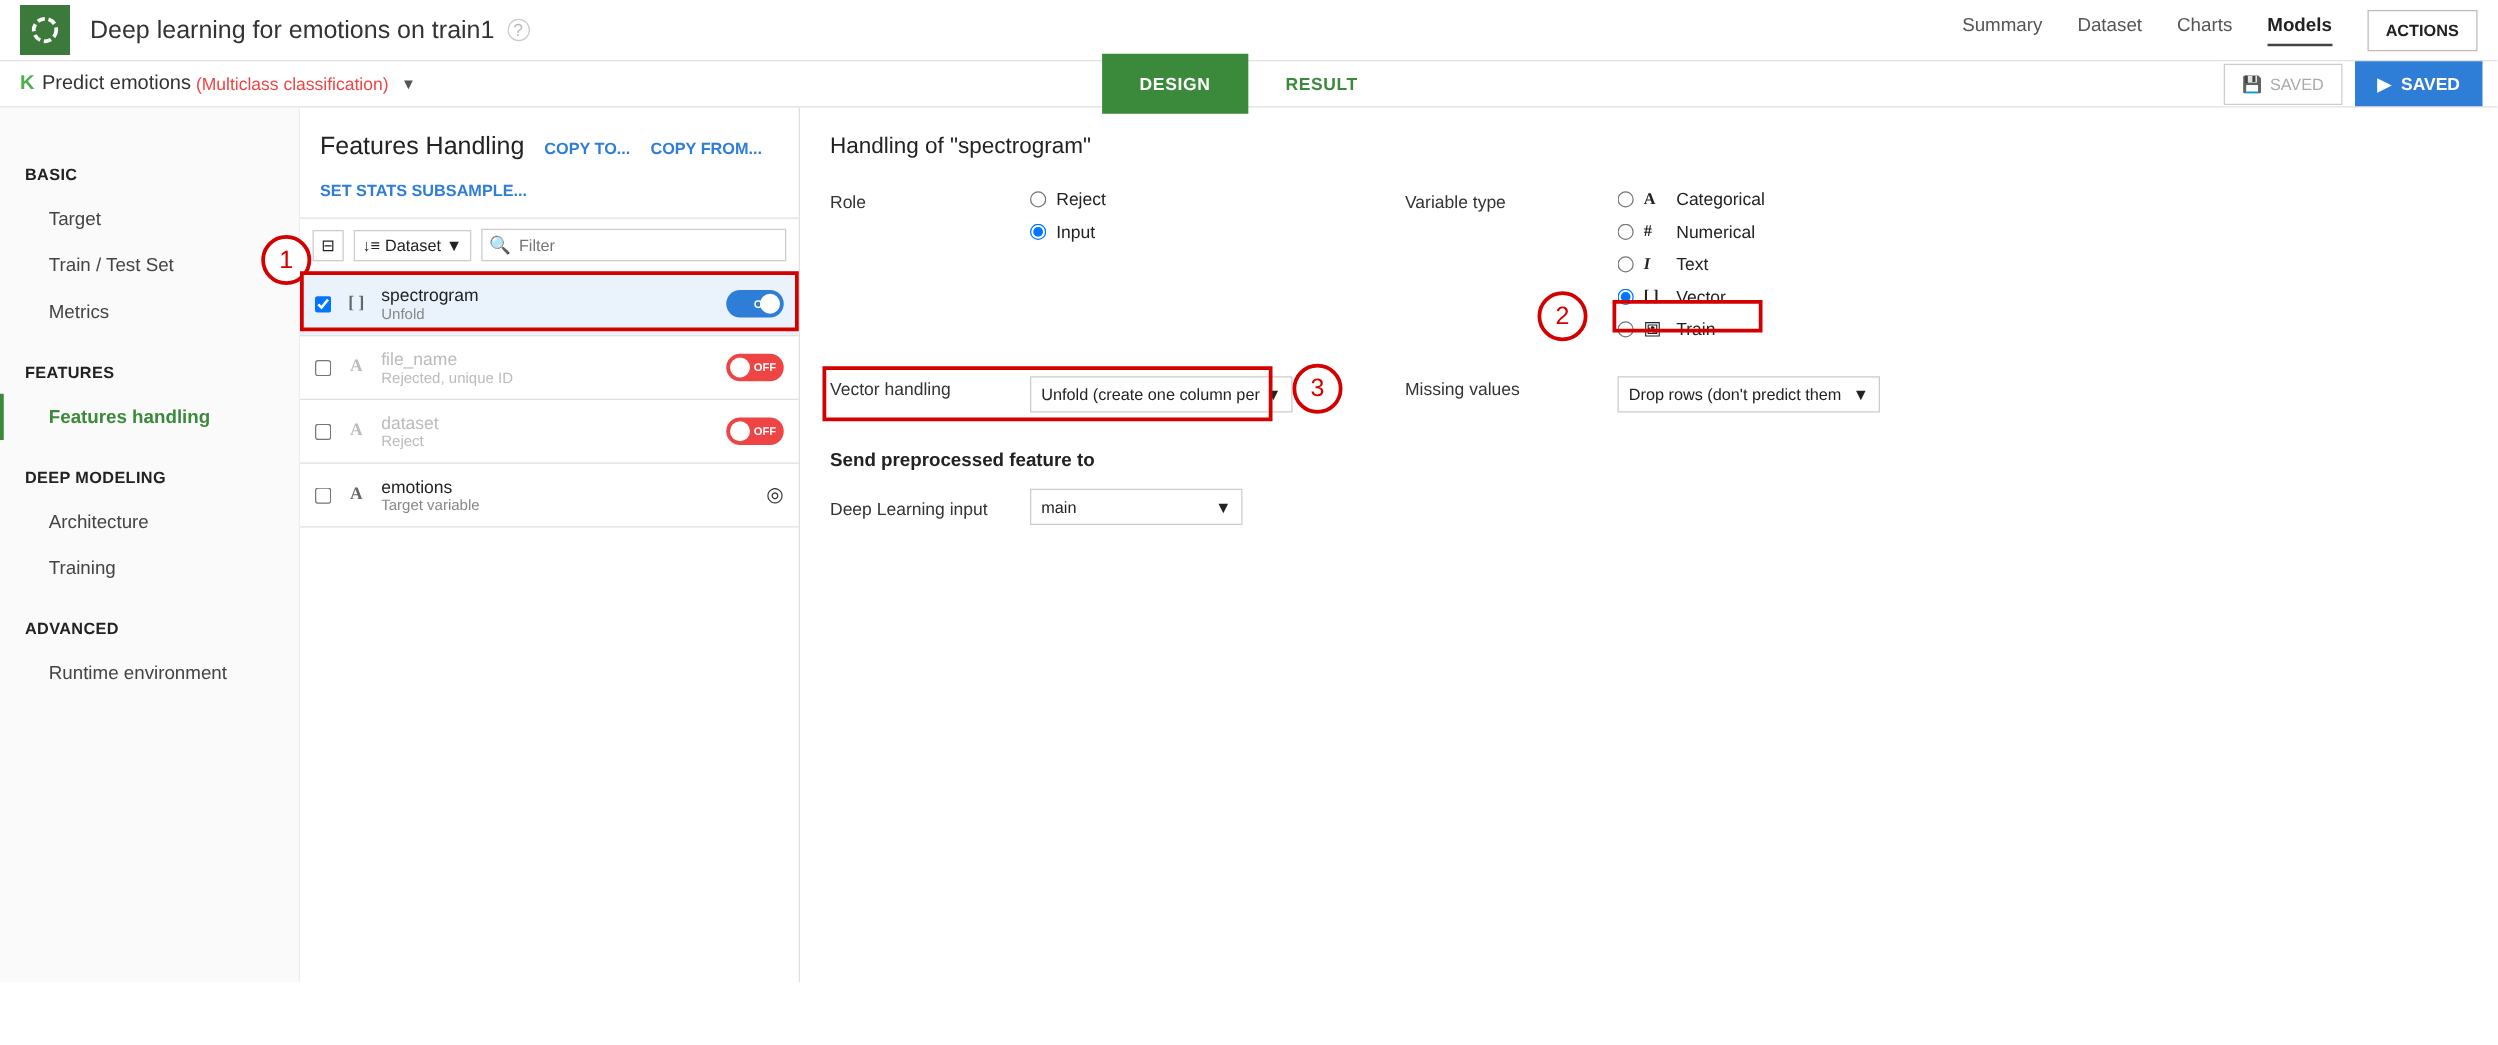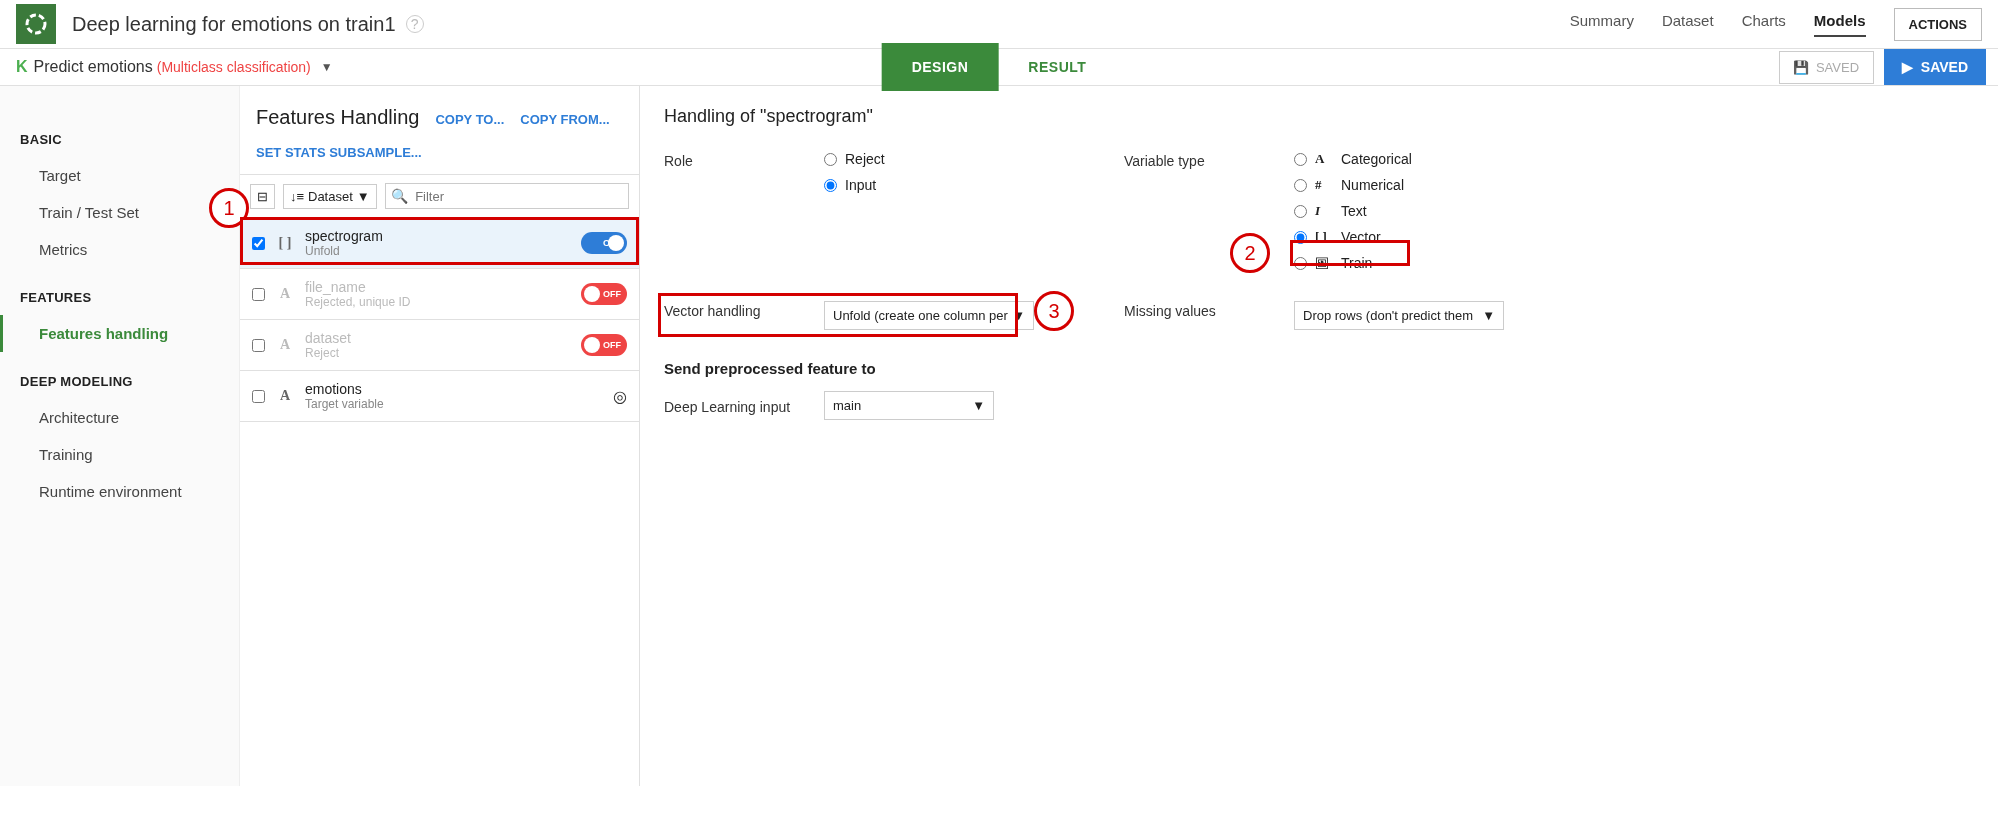--- a/index.html
+++ b/index.html
@@ -151,20 +151,21 @@
     </div>
     <div class="sidebar-item">Metrics</div>
 
     <div class="sidebar-section">FEATURES</div>
     <div class="sidebar-item active">Features handling</div>
 
     <div class="sidebar-section">DEEP MODELING</div>
     <div class="sidebar-item">Architecture</div>
     <div class="sidebar-item">Training</div>
 
+    <div class="sidebar-section">ADVANCED</div>
     <div class="sidebar-item">Runtime environment</div>
   </div>
 
   <div class="content">
 
     <div class="features-col">
       <div class="features-header">
         <span class="features-title">Features Handling</span>
         <span class="features-action">COPY TO...</span>
         <span class="features-action">COPY FROM...</span>

